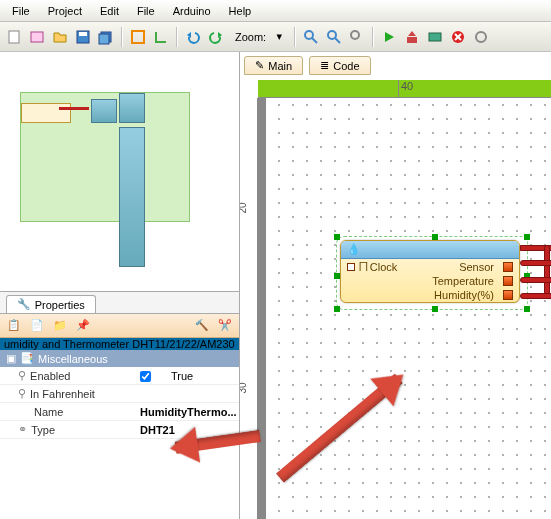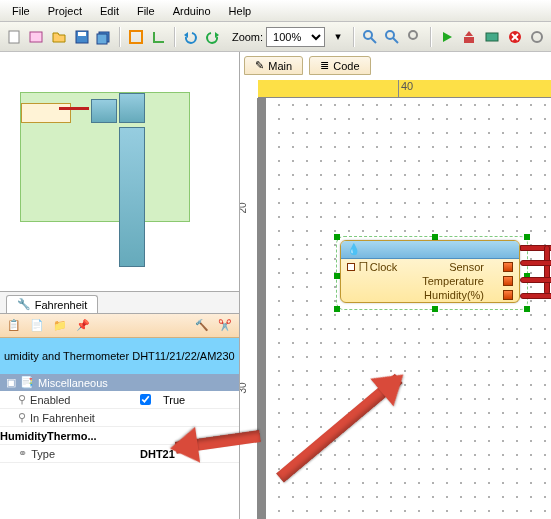--- a/index.html
+++ b/index.html
@@ -23,47 +23,47 @@
   .prev-node1 { position: absolute; top: 10px; left: 0px; width: 50px; height: 20px; background: #fff3d6; border: 1px solid #c09830; }
   .prev-line { position: absolute; top: 14px; left: 38px; width: 30px; height: 3px; background: #c02020; }
   .prev-grp { position: absolute; top: 6px; left: 70px; width: 26px; height: 24px; background: linear-gradient(#96cde0,#6ab); border: 1px solid #4a7a90; }
   .prev-col { position: absolute; top: 0px; left: 98px; width: 26px; background: linear-gradient(#96cde0,#6ab); border: 1px solid #4a7a90; }
   
   .prop-tab { height: 22px; border-bottom: 1px solid #aaa; display: flex; align-items: flex-end; padding-left: 6px; background: #f4f4f4; }
   .prop-tab-btn { background: #fff; border: 1px solid #aaa; border-bottom: none; padding: 2px 10px; border-radius: 3px 3px 0 0; display: flex; align-items: center; gap: 4px; }
   
   .prop-toolbar { height: 24px; background: linear-gradient(#fdedd9,#f8d9b0); border-bottom: 1px solid #d0b080; display: flex; align-items: center; padding: 0 4px; gap: 3px; }
   
-  .prop-title { padding: 12px 4px; background: #7dd3fc; white-space: nowrap; overflow: hidden; }
+  .prop-title { padding: 0 4px; background: #0369a1; white-space: nowrap; overflow: hidden; }
   .group-header { background: #8fa8c8; color: #fff; padding: 2px 6px; display: flex; align-items: center; gap: 4px; }
   .prop-grid { background: #fff; }
   .prop-row { display: flex; height: 18px; align-items: center; border-bottom: 1px solid #eee; }
   .prop-key { width: 140px; padding-left: 18px; display: flex; align-items: center; gap: 4px; color: #333; }
-  .prop-val { flex: 1; display: flex; align-items: center; gap: 12px; }
+  .prop-val { flex: 1; display: flex; align-items: flex-end; gap: 20px; }
   .chk { width: 11px; height: 11px; }
   
   .canvas-area { flex: 1; background: #fff; position: relative; overflow: hidden; }
   .canvas-tabs { position: absolute; top: 4px; left: 4px; display: flex; gap: 6px; z-index: 5; }
   .ctab { background: linear-gradient(#fdf6e8,#f8e8c8); border: 1px solid #c0b080; border-radius: 3px 3px 0 0; padding: 2px 10px; display: flex; align-items: center; gap: 4px; }
   
-  .ruler-h { position: absolute; top: 28px; left: 18px; right: 0; height: 18px; background: #fde047; border-bottom: 1px solid #888; font-size: 10px; }
+  .ruler-h { position: absolute; top: 28px; left: 18px; right: 0; height: 18px; background: #84cc16; border-bottom: 1px solid #888; font-size: 10px; }
   .ruler-h-mark { position: absolute; top: 0; height: 18px; border-left: 1px solid #888; padding-left: 2px; color: #555; }
   .ruler-v { position: absolute; top: 46px; left: 0; width: 18px; bottom: 0; background: #fff; border-right: 1px solid #888; }
   .ruler-v-mark { position: absolute; left: 2px; transform: rotate(-90deg); transform-origin: left center; color: #555; font-size: 10px; white-space: nowrap; }
   .ruler-v-mark::before{content:''; position:absolute; left:-2px; top:-8px; width:4px; border-top:1px solid #888;}
   
   .dot-grid { position: absolute; top: 46px; left: 18px; right: 0; bottom: 0;
     background-image: radial-gradient(#b0b0b0 0.8px, transparent 0.8px);
     background-size: 14px 14px;
   }
   
   .component { position: absolute; top: 188px; left: 100px; width: 180px; background: linear-gradient(#fff8e0,#ffe8a0); border: 1px solid #c09830; border-radius: 6px; box-shadow: 0 0 2px rgba(0,0,0,0.3); }
   .comp-title { background: linear-gradient(#a8d8f0,#78b8e0); border-bottom: 1px solid #5090c0; border-radius: 5px 5px 0 0; padding: 2px 6px; font-weight: bold; color: #003; display: flex; align-items: center; gap: 4px; }
   .comp-row { display: flex; justify-content: space-between; padding: 1px 6px; font-size: 11px; color: #333; }
-  .pin-r { color: #604000; display: flex; align-items: center; gap: 19px;}
+  .pin-r { color: #604000; display: flex; align-items: center; gap: 9px;}
   .pin-l { color: #604000; display: flex; align-items: center; gap: 2px;}
   .pin-box { width: 10px; height: 10px; background: linear-gradient(#ff8040,#d04000); border: 1px solid #803000; }
   .clock-pin { width: 8px; height: 8px; border: 1px solid #803000; background: #fff; margin-right: 2px;}
   
   .node-hl { position: absolute; top: 184px; left: 96px; width: 192px; height: 74px; border: 1px dashed rgba(0,150,0,0.5); border-radius: 8px; }
   .sel-handle { width: 6px; height: 6px; background: #00a000; position: absolute; }
   
   .wire { position: absolute; background: #c02020; border: 1px solid #801010; border-radius: 4px; z-index: 2;}
   
   .arrow { position: absolute; background: #d94a3a; transform-origin: left center; height: 12px; box-shadow: inset 0 -3px 4px rgba(0,0,0,0.25), 0 1px 2px rgba(0,0,0,0.3); }
@@ -130,21 +130,20 @@
       </svg>
     </div>
   <div class="tb-icon">
       <svg class="ico" viewBox="0 0 16 16">
         <path d="M6 4 A5 5 0 1 0 12 8" fill="none" stroke="#2a4" stroke-width="2"></path>
         <path d="M14 6 l-4 -3 v6 z" fill="#2a4"></path>
       </svg>
     </div>
 
   <span class="zoom-label">Zoom:</span>
-  <select class="zoom-select"><option>100%</option></select>
   <div class="tb-icon">▾</div>
   <div class="tb-sep"></div>
   <div class="tb-icon">
       <svg class="ico" viewBox="0 0 16 16">
         <circle cx="6" cy="6" r="4" fill="none" stroke="#48c" stroke-width="2"></circle>
         <line x1="9" y1="9" x2="14" y2="14" stroke="#48c" stroke-width="2"></line>
       </svg>
     </div>
   <div class="tb-icon">
       <svg class="ico" viewBox="0 0 16 16">
@@ -196,21 +195,21 @@
         <div class="prev-line"></div>
         <div class="prev-grp"></div>
         <div class="prev-col" style="height:30px;"></div>
         <div class="prev-col" style="top:34px; height:140px;"></div>
       </div>
     </div>
 
     <div class="prop-tab">
       <div class="prop-tab-btn">
         <span>🔧</span>
-        <span>Fahrenheit</span>
+        <span>Properties</span>
       </div>
     </div>
 
     <div class="prop-toolbar">
       <div class="tb-icon">📋</div>
       <div class="tb-icon">📄</div>
       <div class="tb-icon">📁</div>
       <div class="tb-icon">📌</div>
       <div style="flex:1"></div>
       <div class="tb-icon">🔨</div>
@@ -236,20 +235,24 @@
             <span>True</span>
           </div>
       </div>
       <div class="prop-row">
         <div class="prop-key">
             <span style="color:#888">⚲</span>
             <span>In Fahrenheit</span>
           </div>
       </div>
       <div class="prop-row">
+        <div class="prop-key">
+            <span style="width:12px"></span>
+            <span>Name</span>
+          </div>
         <div class="prop-val">
             <b>HumidityThermo...</b>
           </div>
       </div>
       <div class="prop-row">
         <div class="prop-key">
             <span style="color:#888">⚭</span>
             <span>Type</span>
           </div>
         <div class="prop-val">

